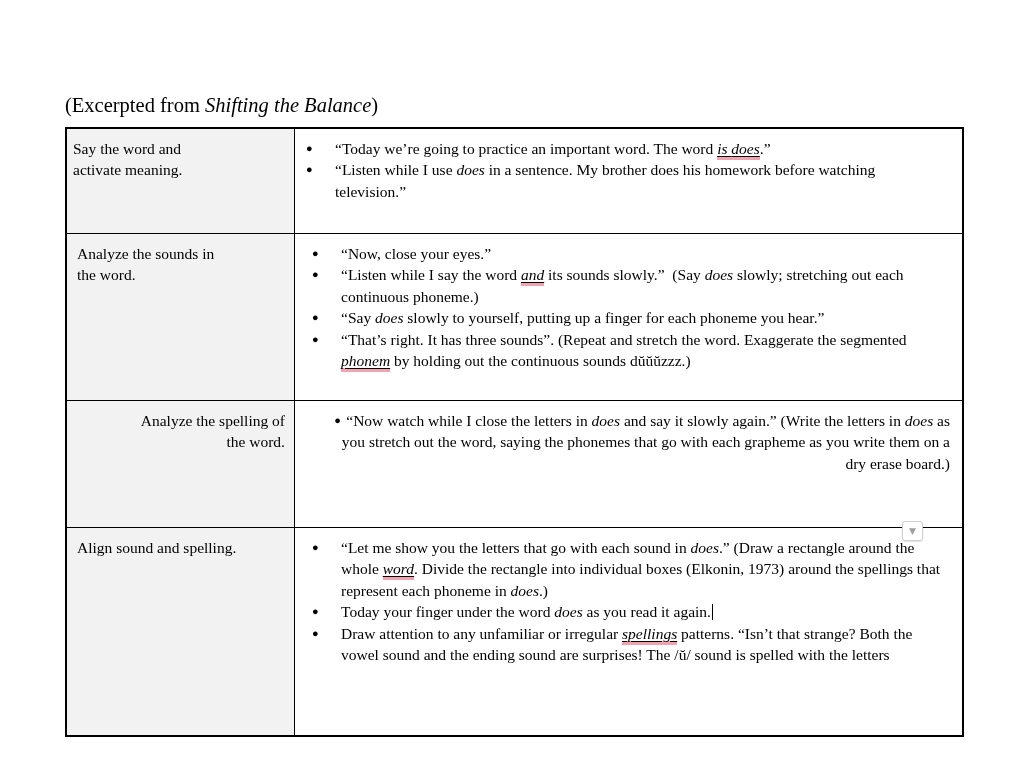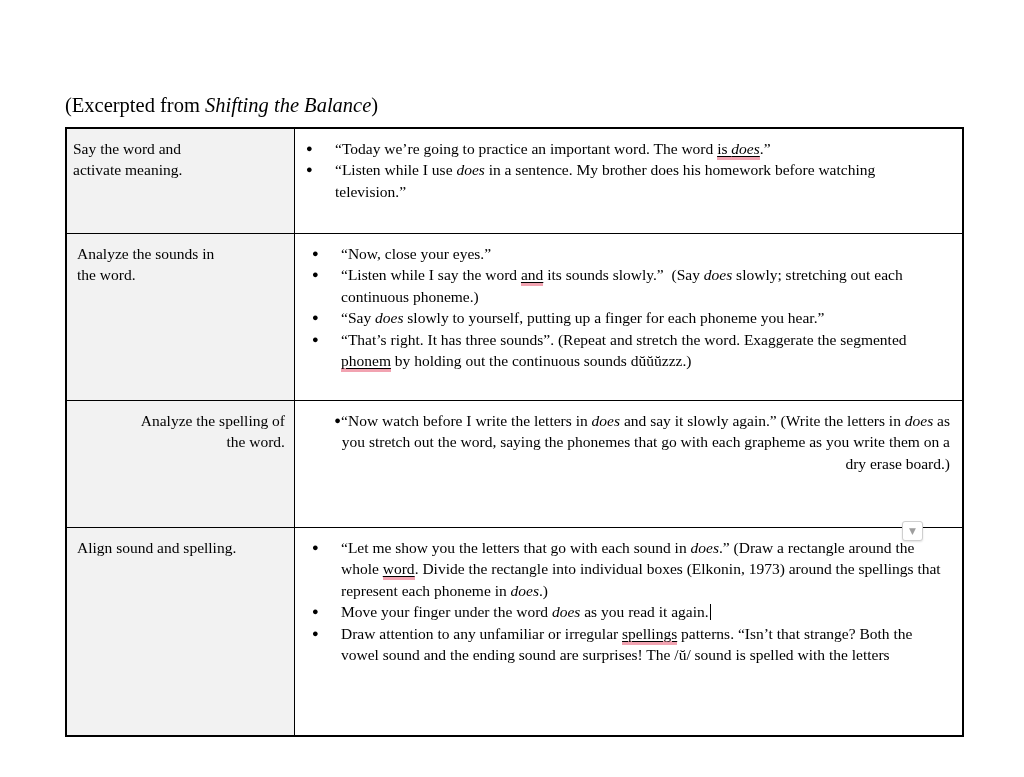--- a/index.html
+++ b/index.html
@@ -41,20 +41,21 @@
   tr.r3 td{height:108px;text-align:right;}
   tr.r4 td{height:189px;}
   ul.bullets{margin:0;padding:0;list-style:none;}
   ul.bullets li{display:grid;grid-template-columns:34px 1fr;}
   .bullet-marker{padding-left:5px;font-size:11px;line-height:21.4px;}
   .i{font-style:italic;}
   .u{text-decoration:underline;text-underline-offset:2px;}
   .flag{
     background:linear-gradient(var(--flag-bar,#f2a3b1),var(--flag-bar,#f2a3b1)) left bottom/100% 4px no-repeat;
     padding-bottom:3px;
+    font-style:italic;
   }
   .caret{
     display:inline-block;width:1.5px;height:16px;background:#000;
     margin-left:1px;vertical-align:-3px;
   }
   .dropdown-widget{
     position:absolute;left:902px;top:521px;width:21px;height:20px;
     background:#fff;border:1px solid #cfcfcf;border-radius:3px;
     box-shadow:0 1px 2px rgba(0,0,0,0.12);
     display:flex;align-items:center;justify-content:center;
@@ -116,36 +117,36 @@
               </ul>
         </td>
       </tr>
       <tr class="r3">
         <td class="label-cell">Analyze the spelling of
 the word.</td>
         <td class="content-cell">
           <ul class="bullets">
                 <li>
                   <span class="bullet-marker">●</span>
-                  <span class="li-text"><span>“Now watch before I write the letters in </span><span class="i">does</span><span> and say it slowly again.” (Write the letters in </span><span class="i">does</span><span> as you stretch out the word, saying the phonemes that go with each grapheme as you write them on a dry erase board.)</span></span>
+                  <span class="li-text"><span>“Now watch while I close the letters in </span><span class="i">does</span><span> and say it slowly again.” (Write the letters in </span><span class="i">does</span><span> as you stretch out the word, saying the phonemes that go with each grapheme as you write them on a dry erase board.)</span></span>
                 </li>
               </ul>
         </td>
       </tr>
       <tr class="r4">
         <td class="label-cell">Align sound and spelling.</td>
         <td class="content-cell">
           <ul class="bullets">
                 <li>
                   <span class="bullet-marker">●</span>
                   <span class="li-text"><span>“Let me show you the letters that go with each sound in </span><span class="i">does</span><span>.” (Draw a rectangle around the whole </span><span class="u flag">word</span><span>. Divide the rectangle into individual boxes (Elkonin, 1973) around the spellings that represent each phoneme in </span><span class="i">does</span><span>.)</span></span>
                 </li>
                 <li>
                   <span class="bullet-marker">●</span>
-                  <span class="li-text"><span>Move your finger under the word </span><span class="i">does</span><span> as you read it again.</span><span class="caret"></span></span>
+                  <span class="li-text"><span>Today your finger under the word </span><span class="i">does</span><span> as you read it again.</span><span class="caret"></span></span>
                 </li>
                 <li>
                   <span class="bullet-marker">●</span>
                   <span class="li-text"><span>Draw attention to any unfamiliar or irregular </span><span class="u flag">spellings</span><span> patterns. “Isn’t that strange? Both the vowel sound and the ending sound are surprises! The /ŭ/ sound is spelled with the letters </span></span>
                 </li>
               </ul>
         </td>
       </tr>
     </tbody>
       </table>

